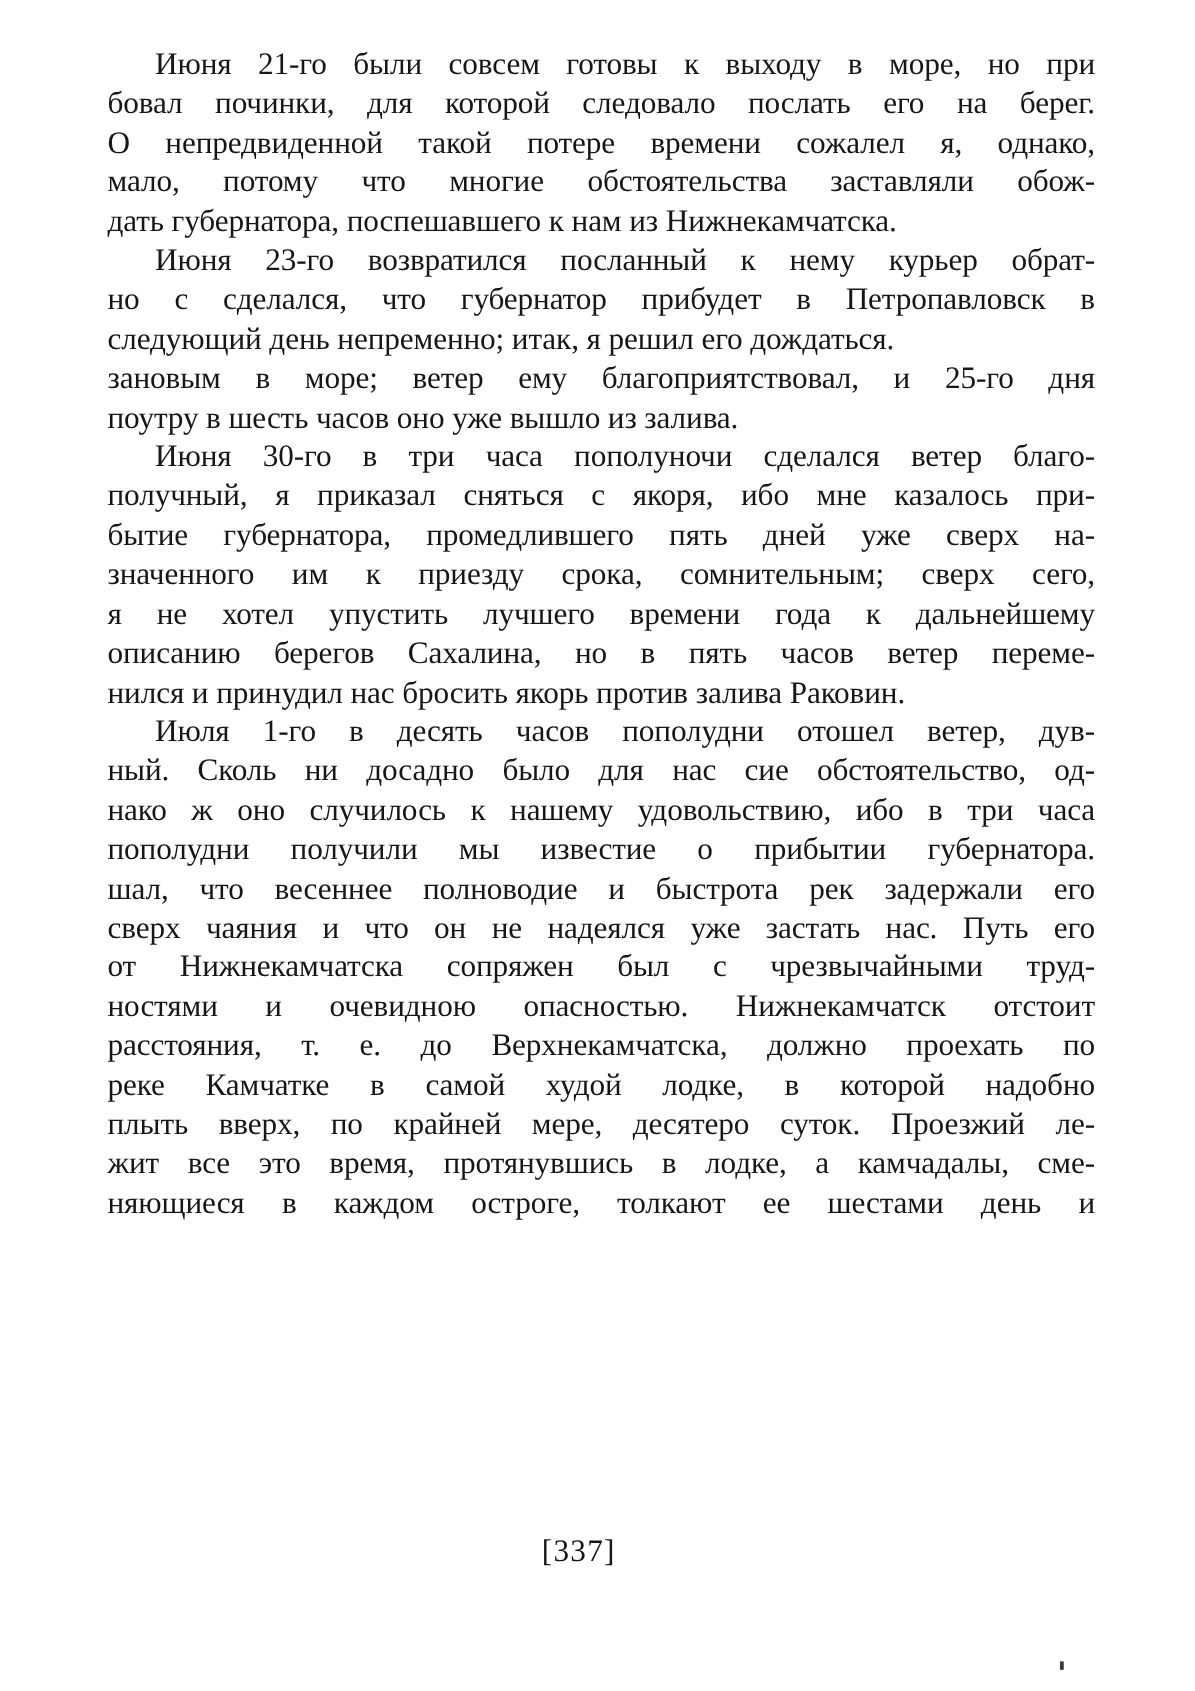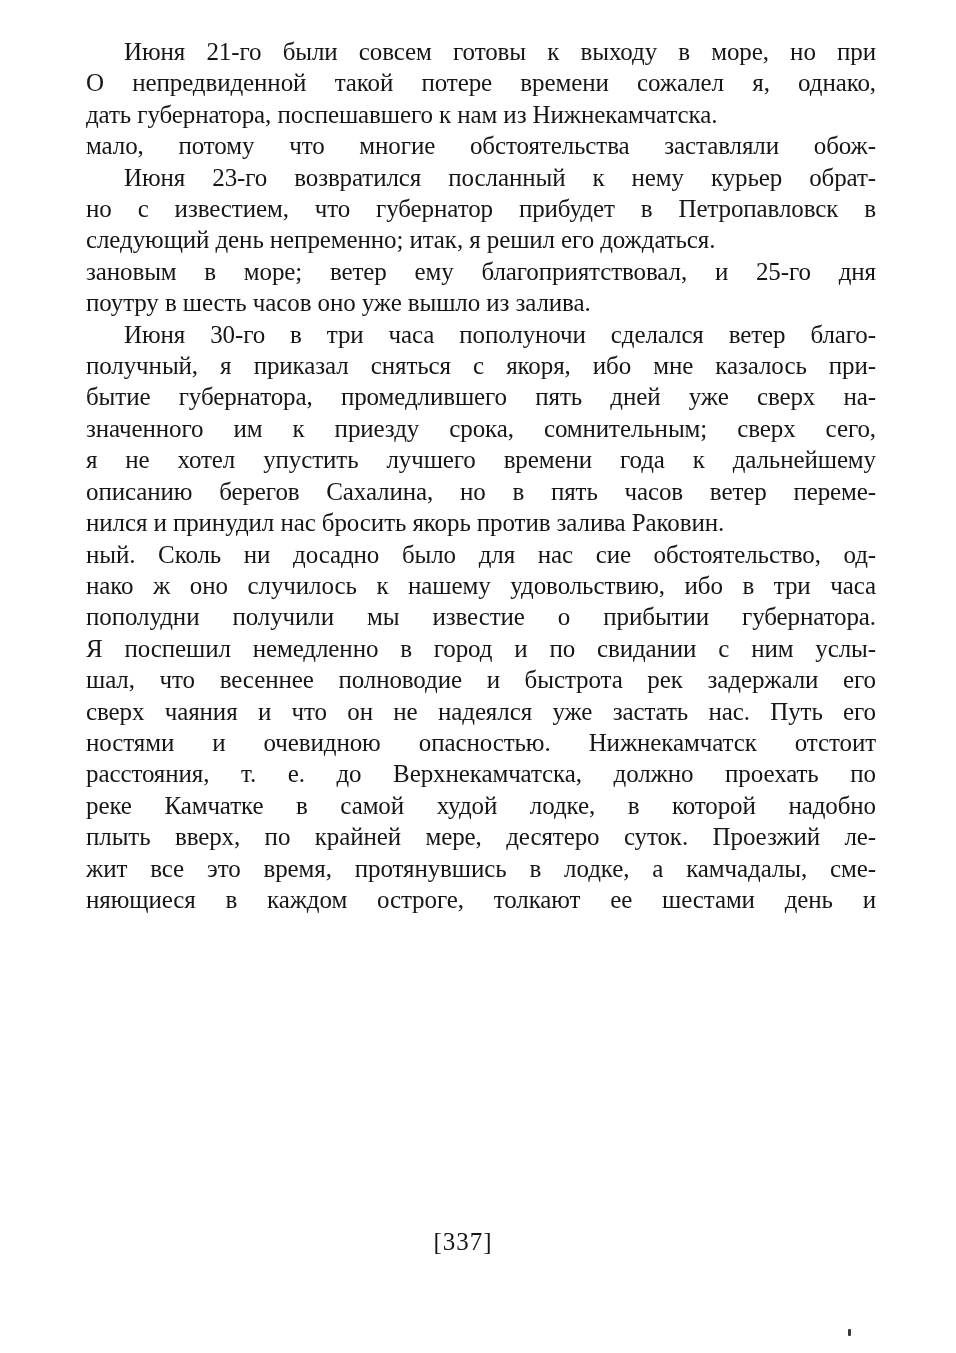--- a/index.html
+++ b/index.html
@@ -62,49 +62,51 @@
     border-radius: 1px;
   }
 </style>
 </head>
 <body>
 
 <div class="page">
   <div class="text-block">
       <div class="para">
         <div class="line first">Июня 21-го были совсем готовы к выходу в море, но при</div>
+        <div class="line">бовал починки, для которой следовало послать его на берег.</div>
         <div class="line">О непредвиденной такой потере времени сожалел я, однако,</div>
+        <div class="line">мало, потому что многие обстоятельства заставляли обож-</div>
         <div class="line last">дать губернатора, поспешавшего к нам из Нижнекамчатска.</div>
-        <div class="line">мало, потому что многие обстоятельства заставляли обож-</div>
       </div>
       <div class="para">
         <div class="line first">Июня 23-го возвратился посланный к нему курьер обрат-</div>
-        <div class="line">но с известием, что губернатор прибудет в Петропавловск в</div>
+        <div class="line">но с сделался, что губернатор прибудет в Петропавловск в</div>
         <div class="line last">следующий день непременно; итак, я решил его дождаться.</div>
       </div>
       <div class="para">
         <div class="line">зановым в море; ветер ему благоприятствовал, и 25-го дня</div>
         <div class="line last">поутру в шесть часов оно уже вышло из залива.</div>
       </div>
       <div class="para">
         <div class="line first">Июня 30-го в три часа пополуночи сделался ветер благо-</div>
         <div class="line">получный, я приказал сняться с якоря, ибо мне казалось при-</div>
         <div class="line">бытие губернатора, промедлившего пять дней уже сверх на-</div>
         <div class="line">значенного им к приезду срока, сомнительным; сверх сего,</div>
         <div class="line">я не хотел упустить лучшего времени года к дальнейшему</div>
         <div class="line">описанию берегов Сахалина, но в пять часов ветер переме-</div>
         <div class="line last">нился и принудил нас бросить якорь против залива Раковин.</div>
       </div>
       <div class="para">
+        <div class="line first">Июля 1-го в десять часов пополудни отошел ветер, дув-</div>
         <div class="line">ный. Сколь ни досадно было для нас сие обстоятельство, од-</div>
         <div class="line">нако ж оно случилось к нашему удовольствию, ибо в три часа</div>
         <div class="line">пополудни получили мы известие о прибытии губернатора.</div>
-        <div class="line">Я поспешил немедленно в город и по свидании с ним услы-</div>
         <div class="line">шал, что весеннее полноводие и быстрота рек задержали его</div>
         <div class="line">сверх чаяния и что он не надеялся уже застать нас. Путь его</div>
+        <div class="line">от Нижнекамчатска сопряжен был с чрезвычайными труд-</div>
         <div class="line">ностями и очевидною опасностью. Нижнекамчатск отстоит</div>
         <div class="line">расстояния, т. е. до Верхнекамчатска, должно проехать по</div>
         <div class="line">реке Камчатке в самой худой лодке, в которой надобно</div>
         <div class="line">плыть вверх, по крайней мере, десятеро суток. Проезжий ле-</div>
         <div class="line">жит все это время, протянувшись в лодке, а камчадалы, сме-</div>
         <div class="line">няющиеся в каждом остроге, толкают ее шестами день и</div>
       </div>
     </div>
 
   <div class="page-number">[337]</div>

